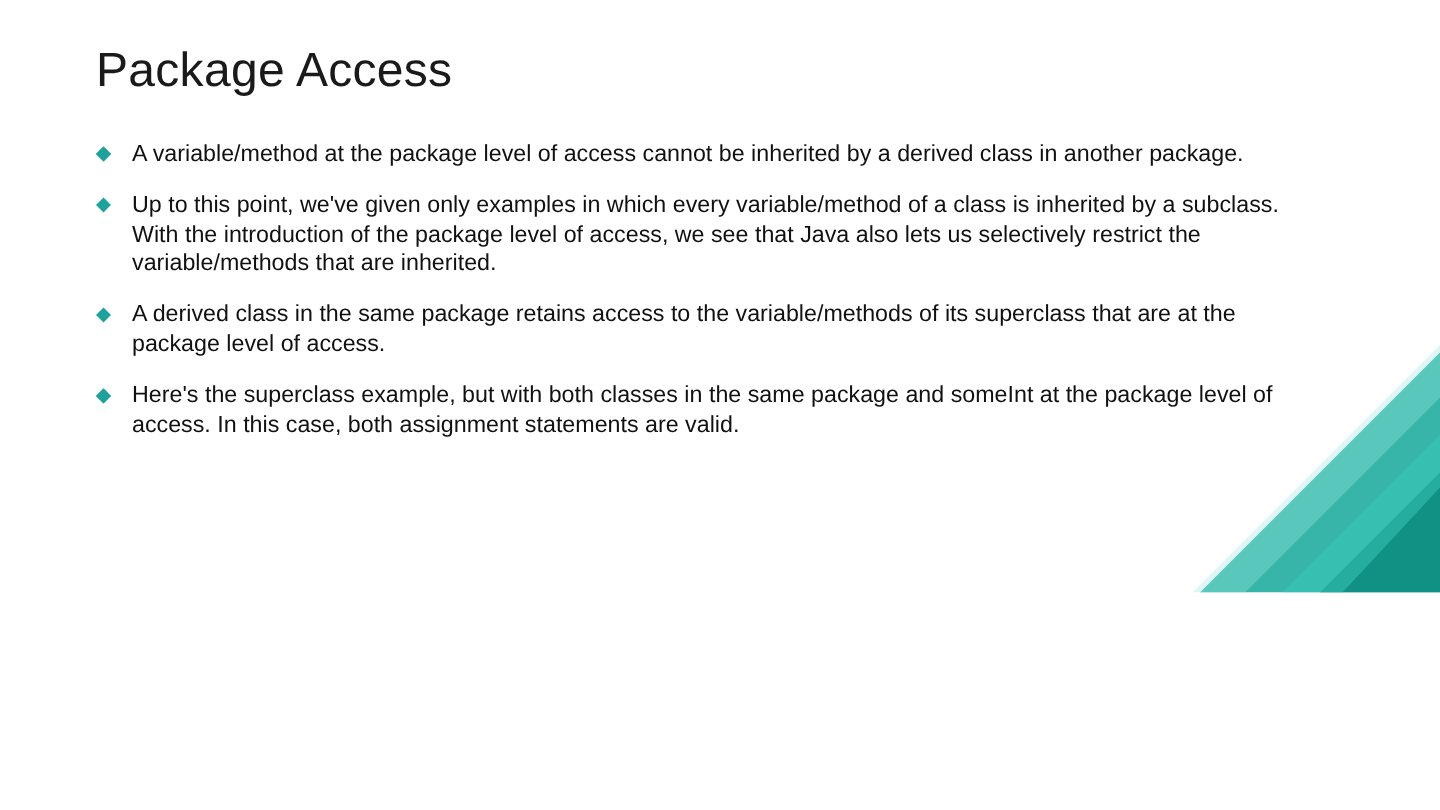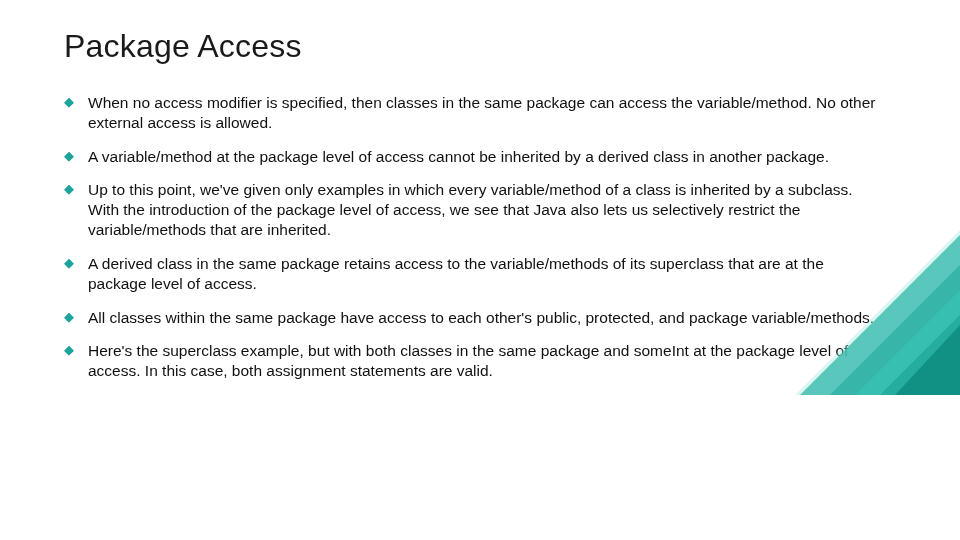--- a/index.html
+++ b/index.html
@@ -59,37 +59,35 @@
 </style>
 </head>
 <body>
 
 <div class="slide">
   <h1 class="title">Package Access</h1>
 
   <ul class="bullets">
     <li>
       <span class="marker">◆</span>
-      <span>When no access modifier is specified, then classes in the same package can access the variable/method. No other external access is allowed.</span>
     </li>
     <li>
       <span class="marker">◆</span>
       <span>A variable/method at the package level of access cannot be inherited by a derived class in another package.</span>
     </li>
     <li>
       <span class="marker">◆</span>
       <span>Up to this point, we've given only examples in which every variable/method of a class is inherited by a subclass. With the introduction of the package level of access, we see that Java also lets us selectively restrict the variable/methods that are inherited.</span>
     </li>
     <li>
       <span class="marker">◆</span>
       <span>A derived class in the same package retains access to the variable/methods of its superclass that are at the package level of access.</span>
     </li>
     <li>
       <span class="marker">◆</span>
-      <span>All classes within the same package have access to each other's public, protected, and package variable/methods.</span>
     </li>
     <li>
       <span class="marker">◆</span>
       <span>Here's the superclass example, but with both classes in the same package and someInt at the package level of access. In this case, both assignment statements are valid.</span>
     </li>
   </ul>
 
   <svg class="decor" viewBox="0 0 200 200">
     <polygon points="200,40 200,200 40,200" fill="#15a89a" opacity="0.85"></polygon>
     <polygon points="200,120 200,200 120,200" fill="#0c8d80" opacity="0.9"></polygon>

